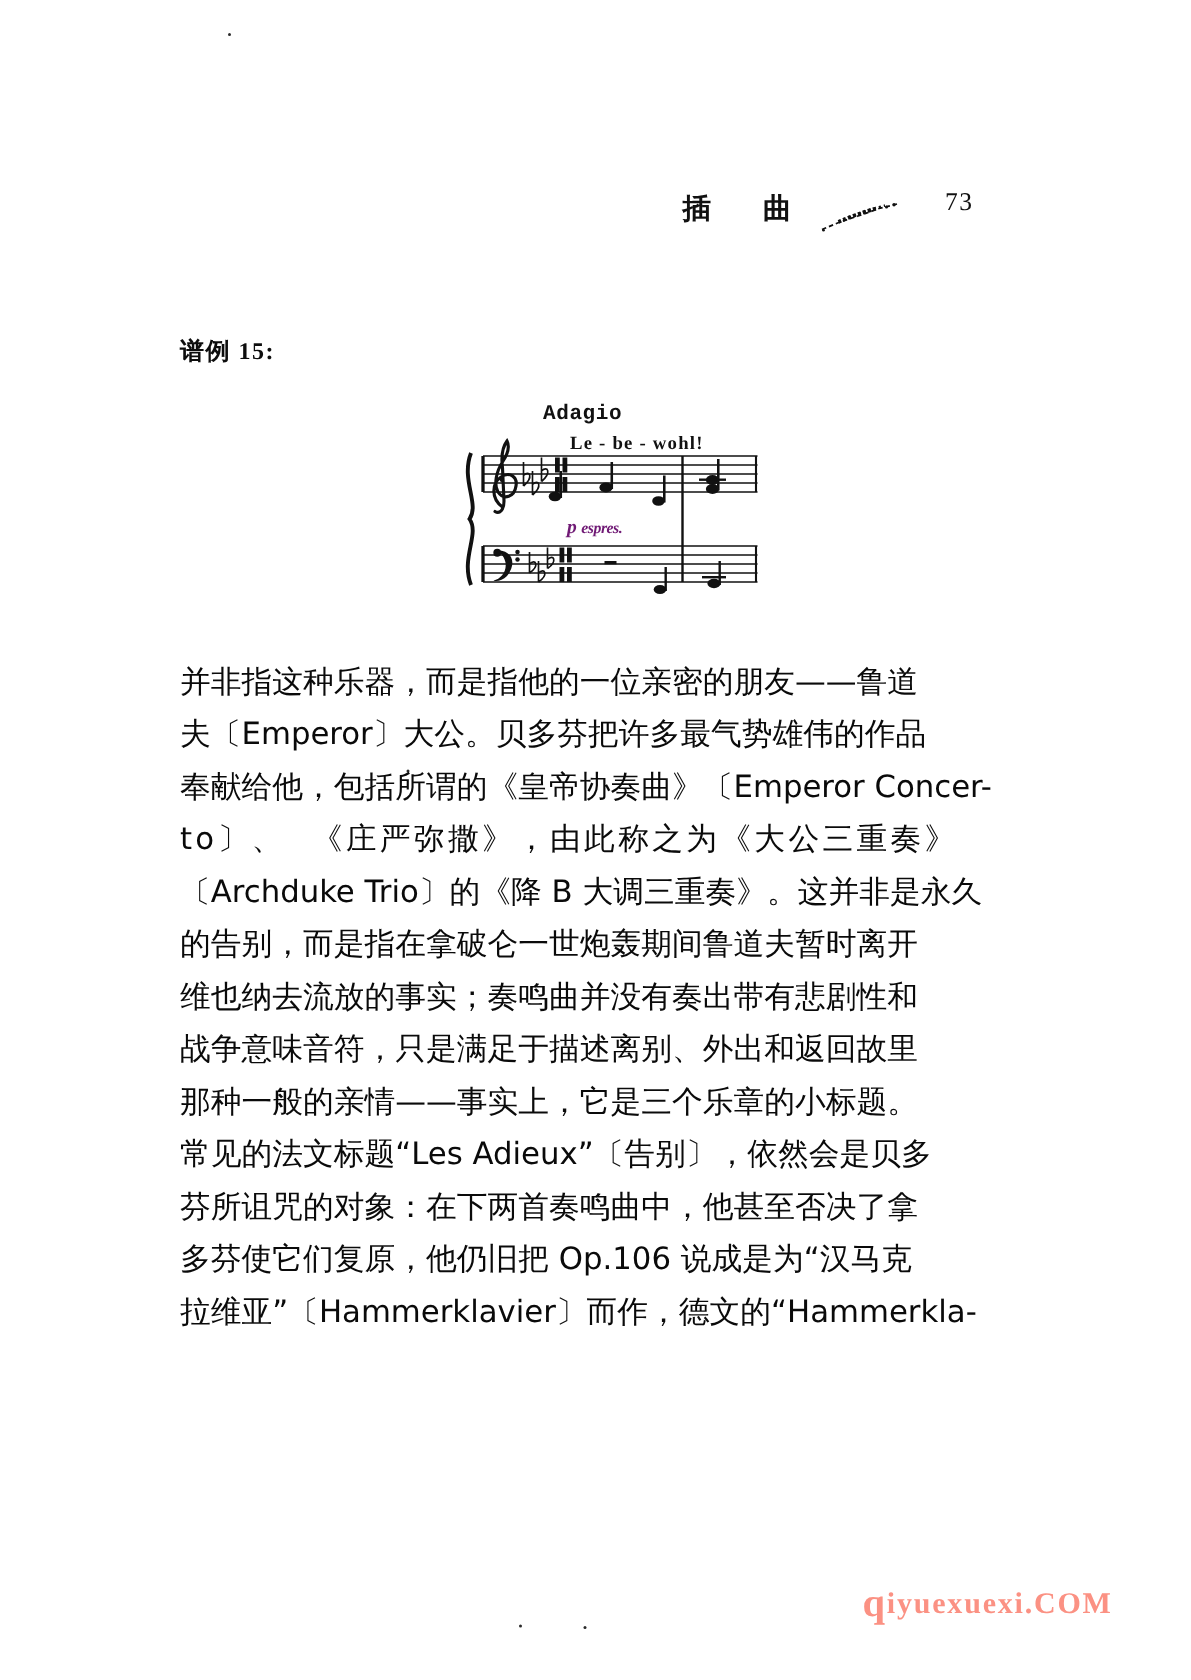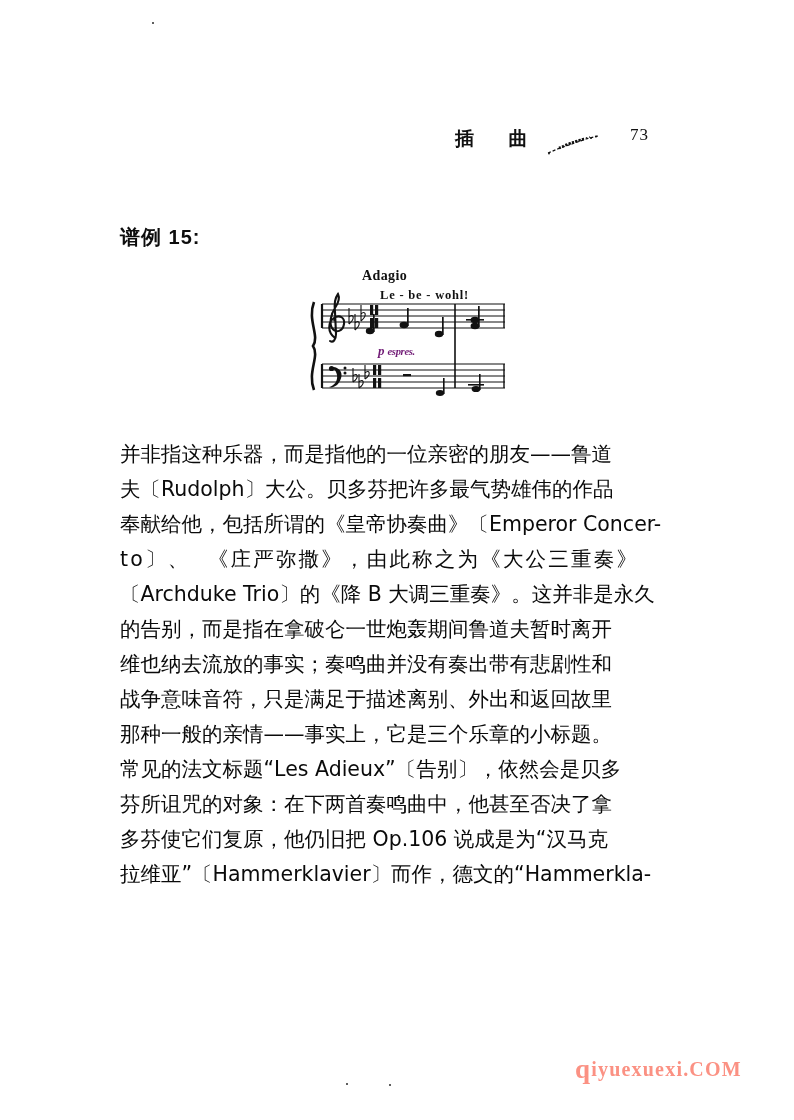--- a/index.html
+++ b/index.html
@@ -59,42 +59,42 @@
     font-weight: 400;
     color: #111;
     letter-spacing: 1px;
   }
 
   
   .example-caption {
     position: absolute;
     left: 120px;
     top: 224px;
-    font-family: Liberation Sans, sans-serif;
-    font-size: 20px;
+    font-family: Liberation Serif, serif;
+    font-size: 16px;
     font-weight: 700;
     letter-spacing: 1px;
     color: #0d0d0d;
     white-space: nowrap;
   }
 
   
   .score {
     position: absolute;
     left: 300px;
     top: 268px;
     width: 220px;
     height: 145px;
   }
   .score svg { display: block; }
   .score-tempo {
     position: absolute;
     left: 62px;
     top: 0px;
-    font-family: Liberation Serif, serif;
+    font-family: Liberation Mono, monospace;
     font-weight: 700;
     font-size: 14px;
     letter-spacing: 0.4px;
     color: #111;
   }
   .score-lyric {
     position: absolute;
     left: 80px;
     top: 20px;
     font-family: "Liberation Serif", "DejaVu Serif", serif;
@@ -273,21 +273,21 @@
       </g>
 
       <line x1="155" y1="36" x2="155" y2="120" stroke="#111" stroke-width="1.6"></line>
       <line x1="204" y1="36" x2="204" y2="60" stroke="#111" stroke-width="1.4"></line>
       <line x1="204" y1="96" x2="204" y2="120" stroke="#111" stroke-width="1.4"></line>
     </svg>
   </div>
 
   <div class="body-text">
     <div class="tline">并非指这种乐器，而是指他的一位亲密的朋友——鲁道</div>
-    <div class="tline">夫〔Rudolph〕大公。贝多芬把许多最气势雄伟的作品</div>
+    <div class="tline">夫〔Emperor〕大公。贝多芬把许多最气势雄伟的作品</div>
     <div class="tline">奉献给他，包括所谓的《皇帝协奏曲》〔Emperor Concer-</div>
     <div class="tline justify-wide">to〕、  《庄严弥撒》，由此称之为《大公三重奏》</div>
     <div class="tline">〔Archduke Trio〕的《降 B 大调三重奏》。这并非是永久</div>
     <div class="tline">的告别，而是指在拿破仑一世炮轰期间鲁道夫暂时离开</div>
     <div class="tline">维也纳去流放的事实；奏鸣曲并没有奏出带有悲剧性和</div>
     <div class="tline">战争意味音符，只是满足于描述离别、外出和返回故里</div>
     <div class="tline">那种一般的亲情——事实上，它是三个乐章的小标题。</div>
     <div class="tline">常见的法文标题“Les Adieux”〔告别〕，依然会是贝多</div>
     <div class="tline">芬所诅咒的对象：在下两首奏鸣曲中，他甚至否决了拿</div>
     <div class="tline">多芬使它们复原，他仍旧把 Op.106 说成是为“汉马克</div>

